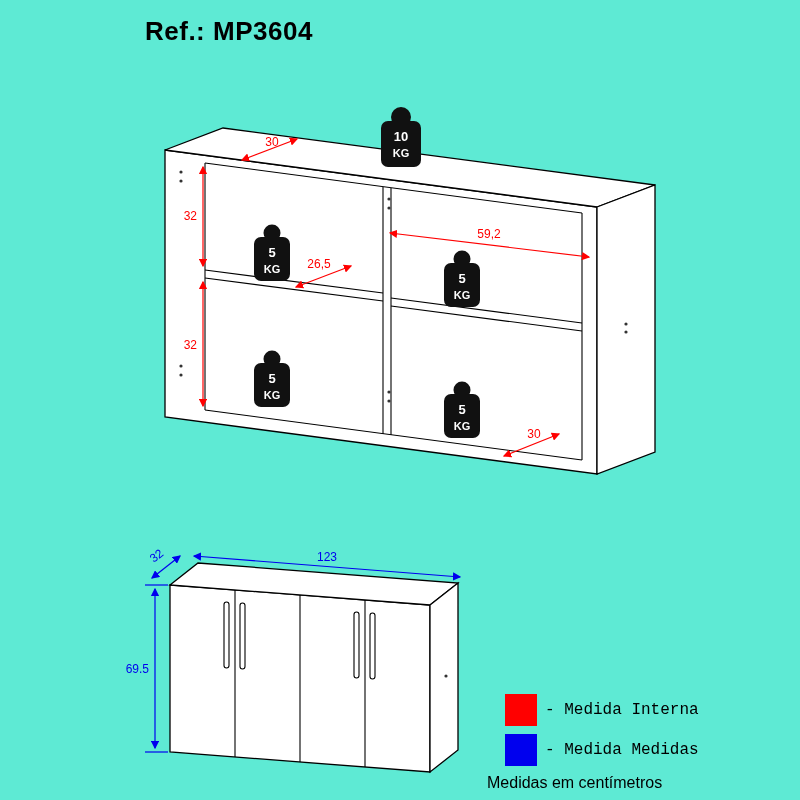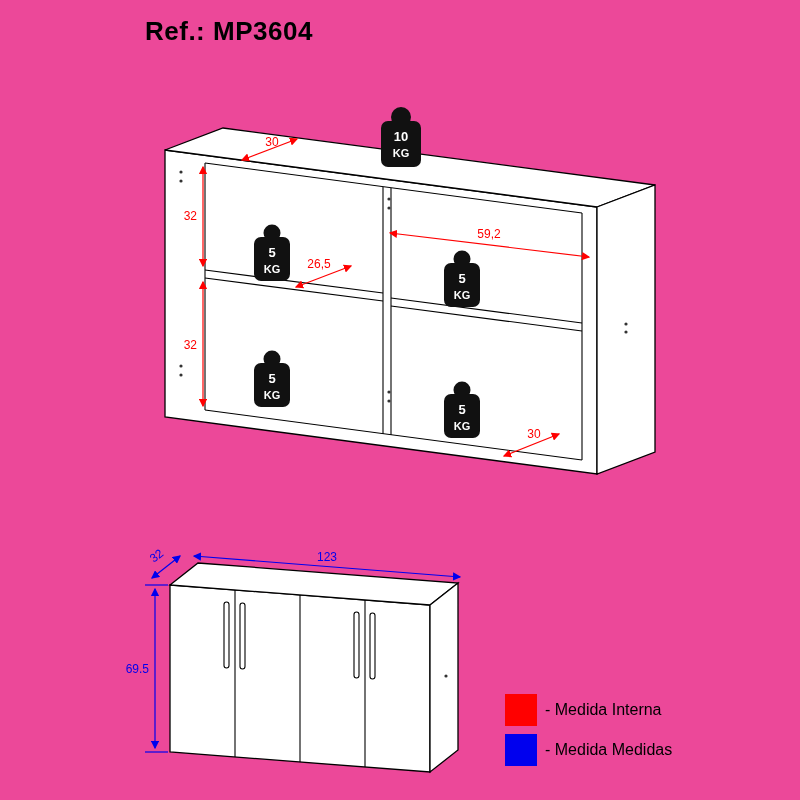--- a/index.html
+++ b/index.html
@@ -1,18 +1,18 @@
 <!DOCTYPE html>
 <html><head>
 <meta charset="utf-8">
 <style>
   * { margin: 0; padding: 0; box-sizing: border-box; }
   html, body { width: 800px; height: 800px; background: #ffffff; }
   body { font-family: "Liberation Sans", sans-serif; position: relative; overflow: hidden; }
-  .page { position: absolute; inset: 0; background: #ec4899; }
+  .page { position: absolute; inset: 0; background: #5eead4; }
   .title {
     position: absolute; left: 145px; top: 16px;
     font-size: 26px; font-weight: bold; color: #000000; letter-spacing: 0.5px;
   }
   svg.drawing { position: absolute; left: 0; top: 0; }
   svg text { font-family: "Liberation Sans", sans-serif; }
   .face { fill: #ffffff; stroke: #000000; stroke-width: 1.3; }
   .thin { stroke: #000000; stroke-width: 1.1; fill: none; }
   .red-line { stroke: #ff0000; stroke-width: 1.2; fill: none; }
   .blue-line { stroke: #0000ee; stroke-width: 1.2; fill: none; }
@@ -22,21 +22,21 @@
   .endA { text-anchor: end; }
   .weight-body { fill: #111111; stroke: none; }
   .weight-text { fill: #ffffff; font-weight: bold; text-anchor: middle; }
   .wt-big { font-size: 13px; }
   .wt-small { font-size: 11px; }
   .hole { fill: #333333; }
   .handle { fill: #ffffff; stroke: #000000; stroke-width: 1.1; }
   .legend {
     position: absolute; left: 505px; top: 694px;
   }
-  .legend-row { display: flex; align-items: center; gap: 8px; margin-bottom: 8px; }
+  .legend-row { display: flex; align-items: center; gap: 8px; margin-bottom: 8px; font-family: Liberation Mono, monospace; }
   .legend-row svg { display: block; }
   .legend-label { font-size: 16px; color: #000000; }
   .legend-footnote { font-size: 16px; color: #000000; margin-top: 4px; margin-left: -18px; }
 </style>
 </head>
 <body>
 
 <div class="page">
 
   <div class="title">Ref.: MP3604</div>
@@ -195,15 +195,16 @@
         <rect width="32" height="32" fill="#ff0000"></rect>
       </svg>
       <span class="legend-label">- Medida Interna</span>
     </div>
     <div class="legend-row">
       <svg width="32" height="32">
         <rect width="32" height="32" fill="#0000ee"></rect>
       </svg>
       <span class="legend-label">- Medida Medidas</span>
     </div>
+    <div class="legend-footnote">Medidas em centímetros</div>
   </div>
 
 </div>
 
 </body></html>

